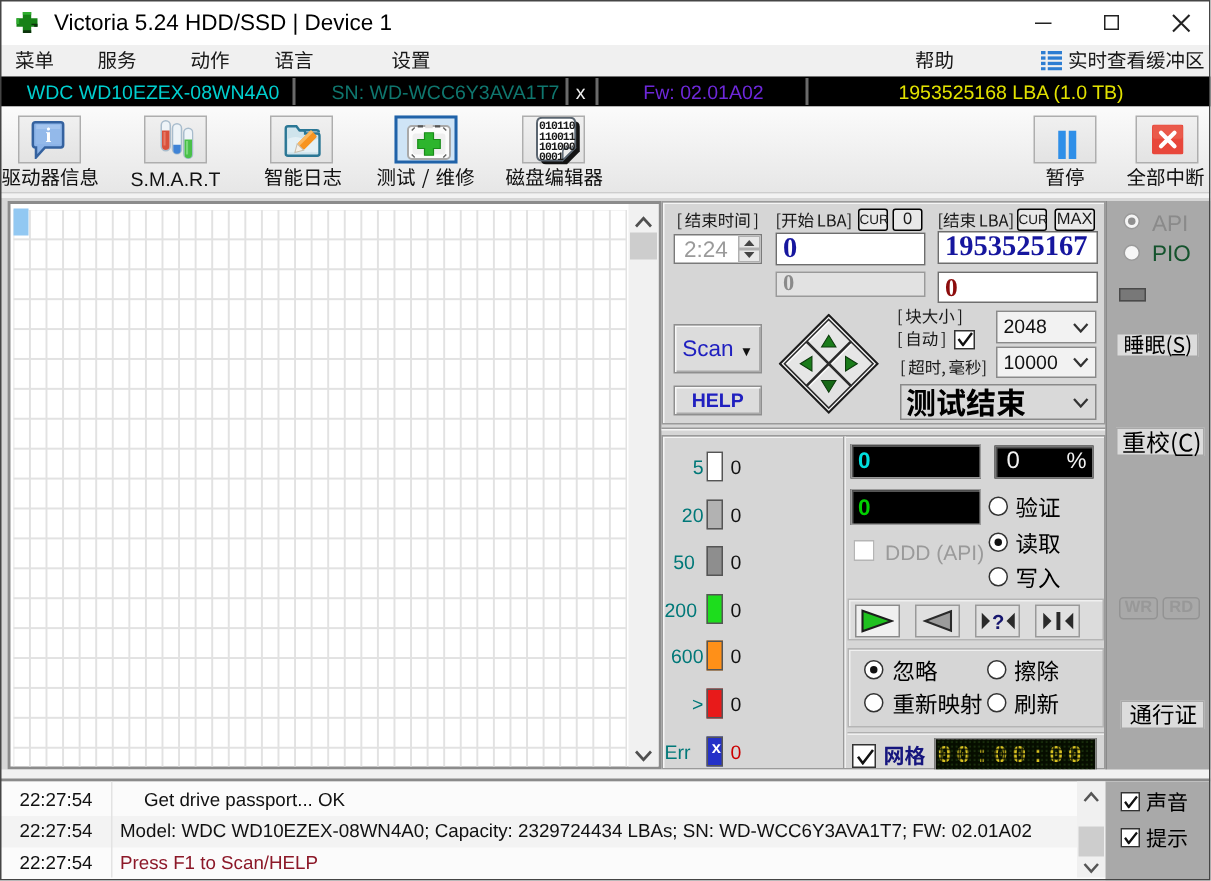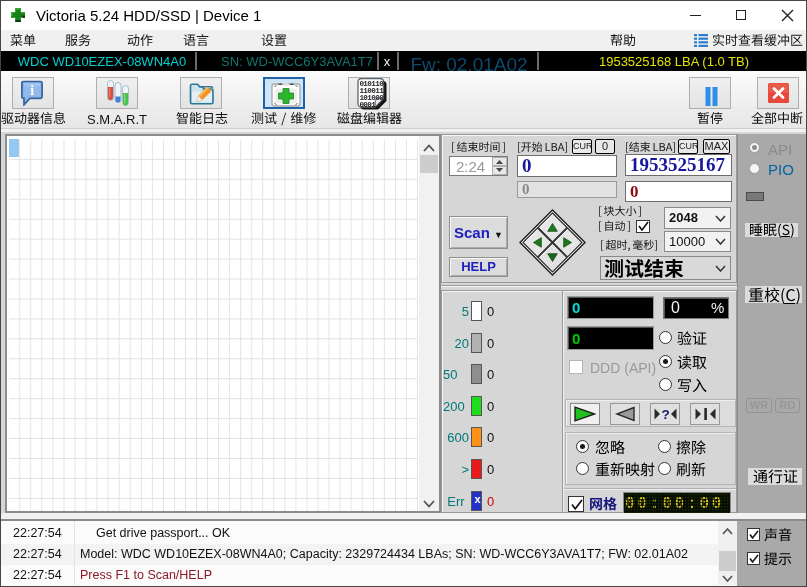--- a/index.html
+++ b/index.html
@@ -40,21 +40,21 @@
 <rect x="0" y="7.2" width="3" height="2.2"></rect>
       <rect x="4.5" y="7.2" width="9.5" height="2.2"></rect>
 <rect x="0" y="10.8" width="3" height="2.2"></rect>
       <rect x="4.5" y="10.8" width="9.5" height="2.2"></rect>
     </g>
   </svg>
 <div class="ab" style="left:0;top:51px;width:807px;height:20px;background:#000"></div>
 <div style="position:absolute;top:53.5px;font-size:13px;white-space:nowrap;left:102px;transform:translateX(-50%);color:#00cfcf">WDC WD10EZEX-08WN4A0</div>
 <div style="position:absolute;top:53.5px;font-size:13px;white-space:nowrap;left:297px;transform:translateX(-50%);color:#0f766e">SN: WD-WCC6Y3AVA1T7</div>
 <div style="position:absolute;top:53.5px;font-size:13px;white-space:nowrap;left:387px;transform:translateX(-50%);color:#efefef">x</div>
-<div style="position:absolute;top:53.5px;font-size:19px;white-space:nowrap;left:469px;transform:translateX(-50%);color:#0c4a6e">Fw: 02.01A02</div>
+<div style="position:absolute;top:53.5px;font-size:13px;white-space:nowrap;left:469px;transform:translateX(-50%);color:#6d28d9">Fw: 02.01A02</div>
 <div style="position:absolute;top:53.5px;font-size:13px;white-space:nowrap;left:674px;transform:translateX(-50%);color:#e2e200">1953525168 LBA (1.0 TB)</div>
 <div class="ab" style="left:195px;top:52px;width:2px;height:18px;background:#6a6a6a"></div>
 <div class="ab" style="left:377px;top:52px;width:2px;height:18px;background:#6a6a6a"></div>
 <div class="ab" style="left:397px;top:52px;width:2px;height:18px;background:#6a6a6a"></div>
 <div class="ab" style="left:537px;top:52px;width:2px;height:18px;background:#6a6a6a"></div>
 <div class="ab" style="left:0;top:71px;width:807px;height:58px;background:linear-gradient(#fbfbfb,#e6e6e6)"></div>
 <div class="ab" style="left:0;top:127.5px;width:807px;height:1.5px;background:#cdcdcd"></div>
 <div class="ab" style="left:0;top:129px;width:807px;height:3px;background:#f2f2f2"></div>
 <div class="tbtn" style="left:12px;top:77px"></div>
 <div class="tbtn" style="left:96px;top:77px"></div>
@@ -146,21 +146,21 @@
 <svg class="ab" style="left:496px;top:160px" width="7" height="4" viewBox="0 0 7 4">
     <path d="M0 4l3.5-4L7 4z" fill="#444"></path>
   </svg>
 <svg class="ab" style="left:496px;top:168px" width="7" height="4" viewBox="0 0 7 4">
     <path d="M0 0l3.5 4L7 0z" fill="#444"></path>
   </svg>
 <div class="inp" style="left:517px;top:155px;width:100px;height:22px;font-size:19px;padding:0 0 0 4px;line-height:20px">0</div>
 <div class="inp" style="left:625px;top:154px;width:107px;height:22px;font-size:19px;padding:0 0 0 4px;line-height:20px">1953525167</div>
 <div class="inp" style="left:517px;top:181px;width:100px;height:17px;font-size:15px;padding:0 0 0 4px;line-height:15px;background:#e2e2e2;border-color:#9a9a9a;color:#8a8a8a">0</div>
 <div class="inp" style="left:625px;top:181px;width:107px;height:21px;font-size:17px;padding:0 0 0 4px;line-height:19px;color:#8c0c0c">0</div>
-<div class="btn3d" style="left:449px;top:216px;width:59px;height:33px;font-size:15px;font-weight:bold;color:#2020c0;line-height:31px">Scan <span style="color:#111;font-size:9px">▼</span></div>
+<div class="btn3d" style="left:449px;top:216px;width:59px;height:33px;font-size:15px;font-weight:normal;color:#2020c0;line-height:31px">Scan <span style="color:#111;font-size:9px">▼</span></div>
 <div class="btn3d" style="left:449px;top:257px;width:59px;height:20px;font-size:13px;font-weight:bold;color:#2020c0;line-height:18px">HELP</div>
 <svg class="ab" style="left:519px;top:209px" width="67" height="67" viewBox="0 0 67 67">
 <path d="M33.5 1L66 33.5 33.5 66 1 33.5z" fill="#f6f6f6" stroke="#1c1c1c" stroke-width="1.4"></path>
 <g stroke="#2a2a2a" stroke-width="1.1">
 <path d="M33.5 4L48 18.5 33.5 33 19 18.5z" fill="#e6e6e6"></path>
 <path d="M18.5 19L33 33.5 18.5 48 4 33.5z" fill="#e6e6e6"></path>
 <path d="M48.5 19L63 33.5 48.5 48 34 33.5z" fill="#e6e6e6"></path>
 <path d="M33.5 34L48 48.5 33.5 63 19 48.5z" fill="#e2e2e2"></path>
     </g>
 <g stroke="#fbfbfb" stroke-width="1" fill="none" opacity=".9">
@@ -169,21 +169,21 @@
 <path d="M33.5 14.5l4.8 7.8h-9.6z" fill="#1a7c1a" stroke="#0c3a0c" stroke-width=".7"></path>
 <path d="M14.5 33.5l7.8-4.8v9.6z" fill="#1a7c1a" stroke="#0c3a0c" stroke-width=".7"></path>
 <path d="M52.5 33.5l-7.8-4.8v9.6z" fill="#1a7c1a" stroke="#0c3a0c" stroke-width=".7"></path>
 <path d="M33.5 52.5l4.8-7.8h-9.6z" fill="#156815" stroke="#0c3a0c" stroke-width=".7"></path>
 </svg>
 <div class="chk" style="left:636px;top:220px;width:14px;height:13px;border-width:1.5px"></div>
 <svg class="ab" style="left:638px;top:221px" width="11" height="10" viewBox="0 0 11 10">
     <path d="M1 5l3 4 6-8" fill="none" stroke="#111" stroke-width="1.6"></path>
   </svg>
 <div class="combo" style="left:664px;top:207px;width:67px;height:22px;background:#f2f2f2"></div>
-<div class="ab" style="left:669px;top:210px;font-size:13px;color:#111;font-weight:bold">2048</div>
+<div class="ab" style="left:669px;top:210px;font-size:13px;color:#111;font-weight:normal">2048</div>
 <svg class="ab" style="left:715px;top:215px" width="11" height="7" viewBox="0 0 11 7">
     <path d="M1 1l4.5 5L10 1" fill="none" stroke="#333" stroke-width="1.5"></path>
   </svg>
 <div class="combo" style="left:664px;top:231px;width:67px;height:21px;background:#f2f2f2"></div>
 <div class="ab" style="left:669px;top:234px;font-size:13px;color:#111;font-weight:normal">10000</div>
 <svg class="ab" style="left:715px;top:238px" width="11" height="7" viewBox="0 0 11 7">
     <path d="M1 1l4.5 5L10 1" fill="none" stroke="#333" stroke-width="1.5"></path>
   </svg>
 <div class="combo" style="left:600px;top:256px;width:131px;height:24px;background:#d9d9d9"></div>
 <svg class="ab" style="left:715px;top:265px" width="11" height="7" viewBox="0 0 11 7">
@@ -193,33 +193,33 @@
 <div class="ab" style="left:441px;top:286px;width:296px;height:1px;background:#f5f5f5"></div>
 <div class="ab" style="left:441px;top:290px;width:296px;height:223px;border:1px solid #9a9a9a;box-shadow:inset 1px 1px 0 #f5f5f5"></div>
 <div class="ab" style="left:562px;top:291px;width:1px;height:221px;background:#9a9a9a"></div>
 <div class="ab" style="left:563px;top:291px;width:1px;height:221px;background:#f0f0f0"></div>
 <div class="ab" style="left:443px;top:304px;font-size:13px;color:#007878;width:26px;text-align:right">5</div>
 <div class="leg" style="left:471px;top:301px;background:#ffffff"></div>
 <div class="ab" style="left:487px;top:304px;font-size:13px;color:#111">0</div>
 <div class="ab" style="left:443px;top:336px;font-size:13px;color:#007878;width:26px;text-align:right">20</div>
 <div class="leg" style="left:471px;top:333px;background:#b2b2b2"></div>
 <div class="ab" style="left:487px;top:336px;font-size:13px;color:#111">0</div>
-<div class="ab" style="left:443px;top:367px;font-size:13px;color:#007878;width:26px;text-align:left">50</div>
+<div class="ab" style="left:443px;top:367px;font-size:13px;color:#007878;width:26px;text-align:center">50</div>
 <div class="leg" style="left:471px;top:364px;background:#8e8e8e"></div>
 <div class="ab" style="left:487px;top:367px;font-size:13px;color:#111">0</div>
 <div class="ab" style="left:443px;top:399px;font-size:13px;color:#007878;width:26px;text-align:left">200</div>
 <div class="leg" style="left:471px;top:396px;background:#1ddd1d"></div>
 <div class="ab" style="left:487px;top:399px;font-size:13px;color:#111">0</div>
 <div class="ab" style="left:443px;top:430px;font-size:13px;color:#007878;width:26px;text-align:right">600</div>
 <div class="leg" style="left:471px;top:427px;background:#ff9018"></div>
 <div class="ab" style="left:487px;top:430px;font-size:13px;color:#111">0</div>
 <div class="ab" style="left:443px;top:462px;font-size:13px;color:#007878;width:26px;text-align:right">&gt;</div>
 <div class="leg" style="left:471px;top:459px;background:#e81a1a"></div>
 <div class="ab" style="left:487px;top:462px;font-size:13px;color:#111">0</div>
-<div class="ab" style="left:443px;top:494px;font-size:13px;color:#007878;width:26px;text-align:center">Err</div>
+<div class="ab" style="left:443px;top:494px;font-size:13px;color:#007878;width:26px;text-align:left">Err</div>
 <div class="leg" style="left:471px;top:491px;background:#2431c8"></div>
 <div class="ab" style="left:472px;top:493px;width:11px;font-size:11px;font-weight:bold;color:#fff;text-align:center">x</div>
 <div class="ab" style="left:487px;top:494px;font-size:13px;color:#cc0000">0</div>
 <div class="lcd" style="left:567px;top:296px;width:87px;height:23px"></div>
 <div class="ab" style="left:572px;top:299px;font-size:15px;font-weight:bold;color:#00dede">0</div>
 <div class="lcd" style="left:663px;top:297px;width:66px;height:22px;border-color:#777"></div>
 <div class="ab" style="left:671px;top:299px;font-size:16px;color:#f2f2f2">0</div>
 <div class="ab" style="left:711px;top:299px;font-size:15px;color:#f2f2f2">%</div>
 <div class="lcd" style="left:567px;top:326px;width:87px;height:24px"></div>
 <div class="ab" style="left:572px;top:330px;font-size:15px;font-weight:bold;color:#00d000">0</div>
@@ -262,21 +262,21 @@
   </svg>
 <div class="ab" style="left:623px;top:492px;width:108px;height:22px;background:#060d00;border:1px solid #888"></div>
 <div class="ab" style="left:624px;top:493px;width:106px;height:20px;background-image:radial-gradient(circle,#1a2f0c 0.8px,transparent 1.1px);background-size:3px 3px"></div>
 <div class="ab" style="left:625px;top:495px;width:104px;height:17px;font-family:'Liberation Mono',monospace;font-size:16px;font-weight:bold;color:#d8c222;letter-spacing:2.8px">00:00:00</div>
 <div class="ab" style="left:624px;top:493px;width:106px;height:20px;background-image:linear-gradient(to right,rgba(6,13,0,.7) 1px,transparent 1px),linear-gradient(to bottom,rgba(6,13,0,.7) 1px,transparent 1px);background-size:3px 3px"></div>
 <div class="ab" style="left:737px;top:134px;width:70px;height:385px;background:#a9a9a9;border-left:1px solid #8a8a8a"></div>
 <div class="radio" style="left:749px;top:142px;width:11px;height:11px;border-color:#9a9a9a;background:#f4f4f4"></div>
 <div class="ab" style="left:752px;top:145px;width:5px;height:5px;border-radius:50%;background:#8f8f8f"></div>
 <div class="ab" style="left:768px;top:141px;font-size:15px;color:#8a8a8a">API</div>
 <div class="radio" style="left:749px;top:163px;width:11px;height:11px;border-color:#9a9a9a;background:#f6f6f6"></div>
-<div class="ab" style="left:768px;top:161px;font-size:15px;color:#0369a1">PIO</div>
+<div class="ab" style="left:768px;top:161px;font-size:15px;color:#14532d">PIO</div>
 <div class="ab" style="left:746px;top:191.5px;width:18px;height:9px;background:#787878;border:1px solid #4a4a4a"></div>
 <div class="sbtn" style="left:744px;top:222px;width:55px;height:16px;box-shadow:none;background:#dcdcdc;border-color:#a8a8a8"></div>
 <div class="ab" style="left:781px;top:236px;width:9px;height:1px;background:#000"></div>
 <div class="sbtn" style="left:744px;top:285px;width:59px;height:19px;box-shadow:none;background:#dcdcdc;border-color:#a8a8a8"></div>
 <div class="ab" style="left:784px;top:303px;width:11px;height:1px;background:#000"></div>
 <div class="ab" style="left:746px;top:398px;width:26px;height:15px;border:1.5px solid #939393;border-radius:3px;font-size:11px;font-weight:bold;color:#989898;text-align:center;line-height:12px">WR</div>
 <div class="ab" style="left:775px;top:398px;width:25px;height:15px;border:1.5px solid #939393;border-radius:3px;font-size:11px;font-weight:bold;color:#989898;text-align:center;line-height:12px">RD</div>
 <div class="sbtn" style="left:747px;top:467px;width:56px;height:19px;box-shadow:none;background:#dcdcdc;border-color:#a8a8a8"></div>
 <div class="ab" style="left:0;top:513px;width:807px;height:7px;background:#f1f1f1"></div>
 <div class="ab" style="left:0;top:519px;width:807px;height:1.5px;background:#8a8a8a"></div>

